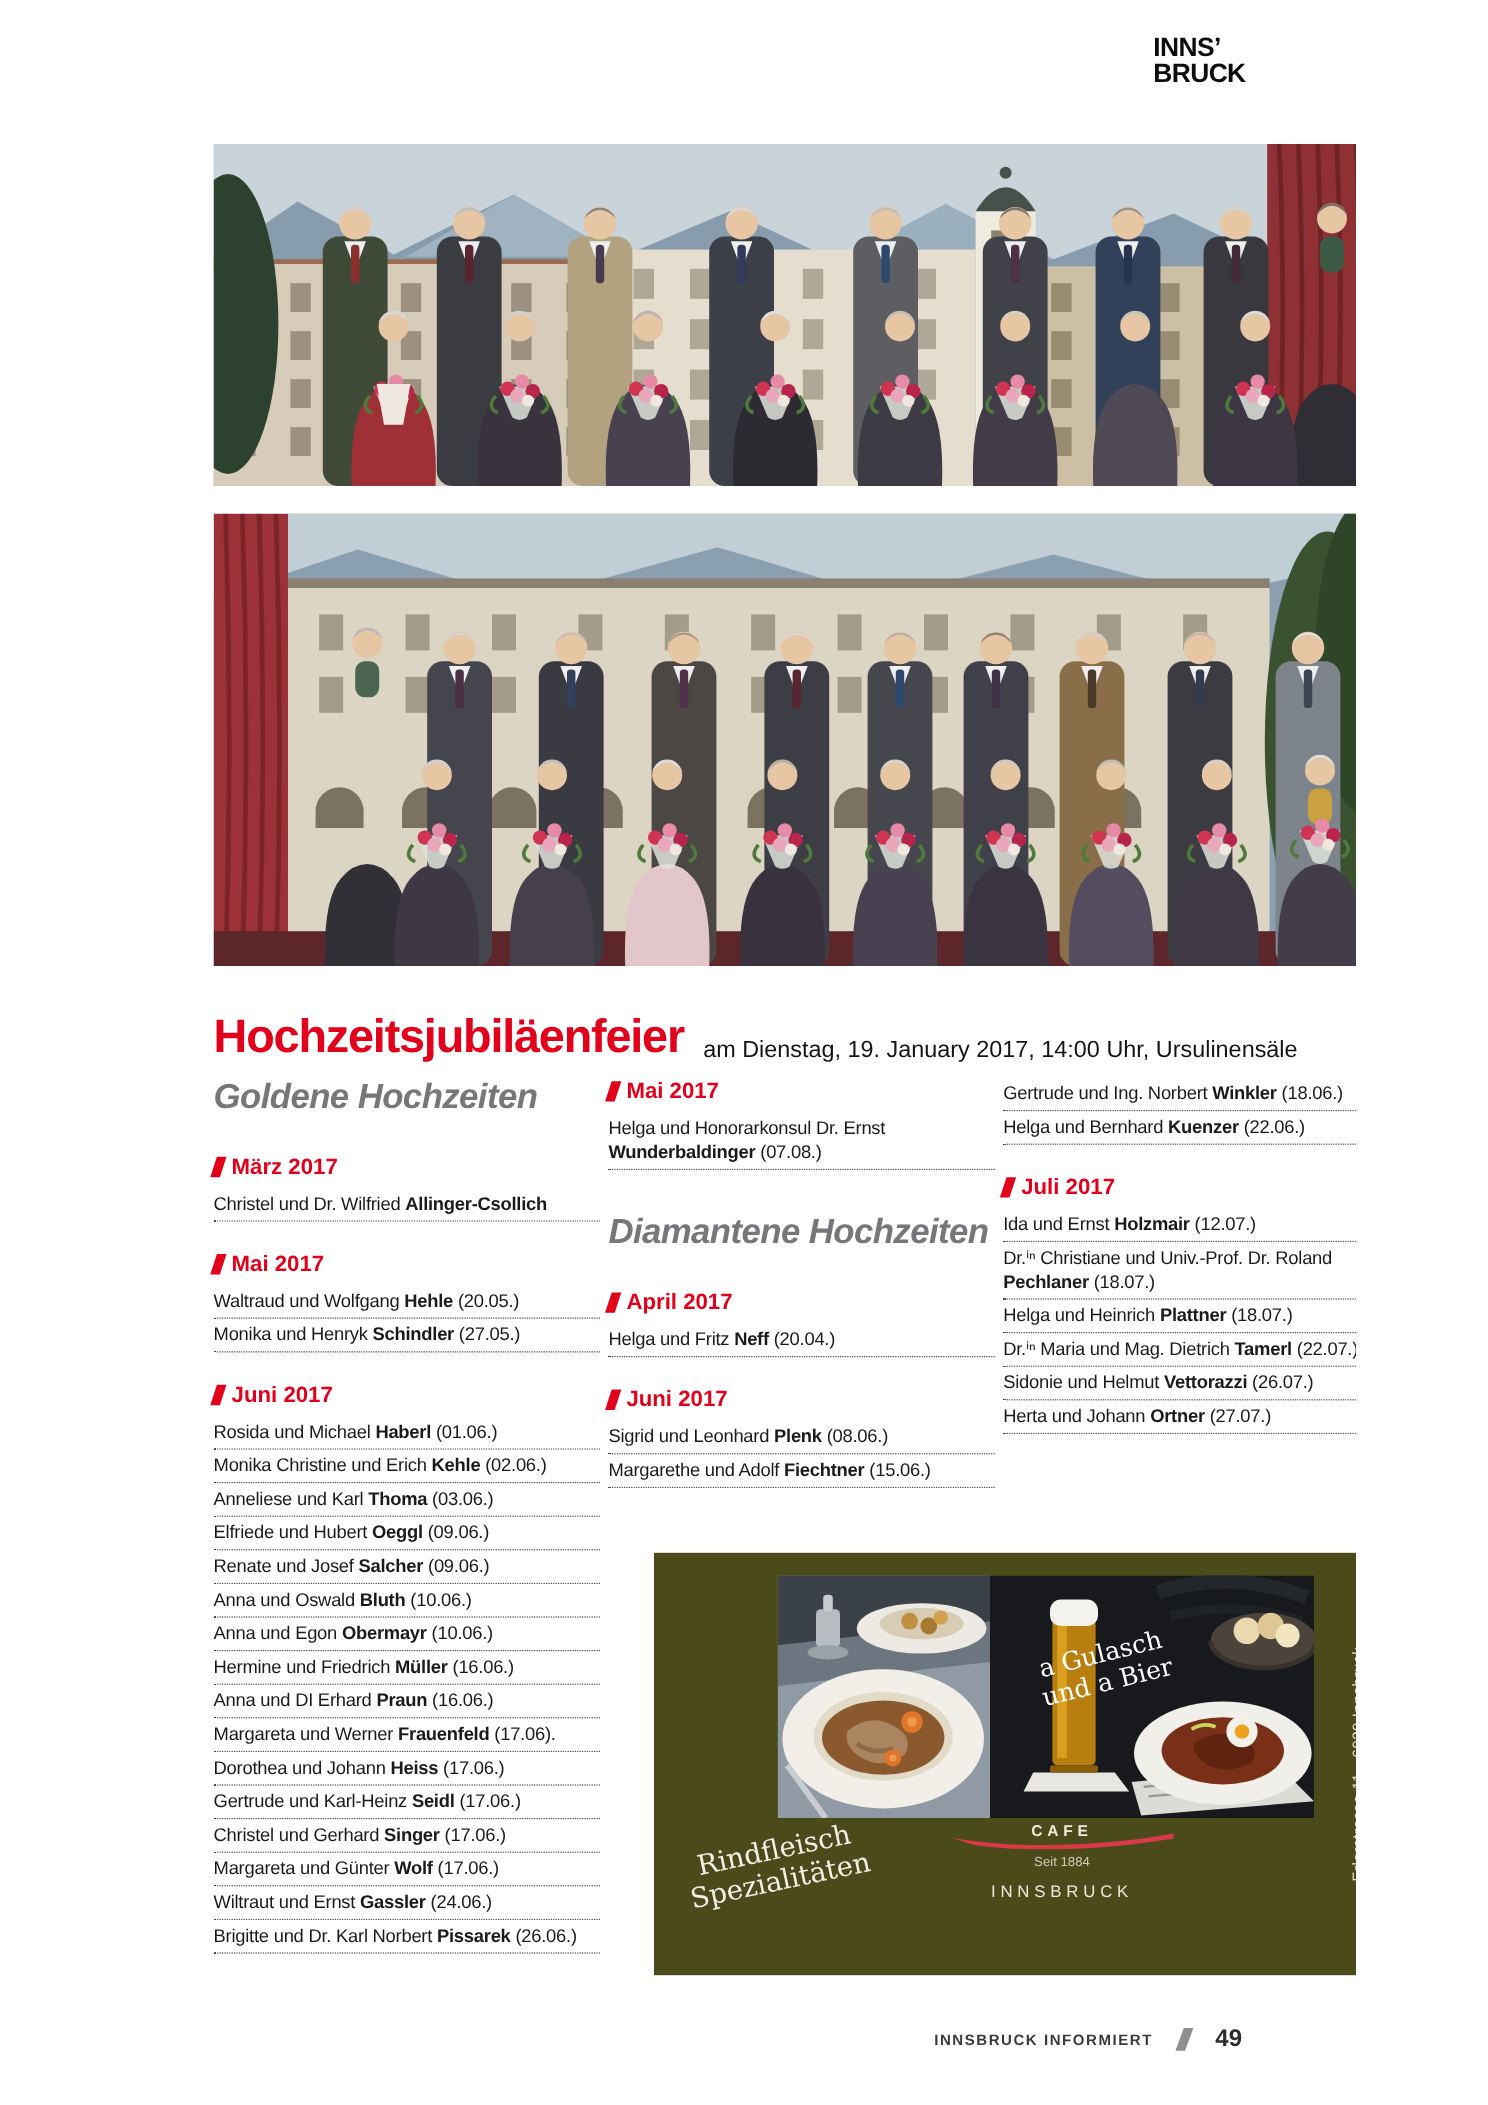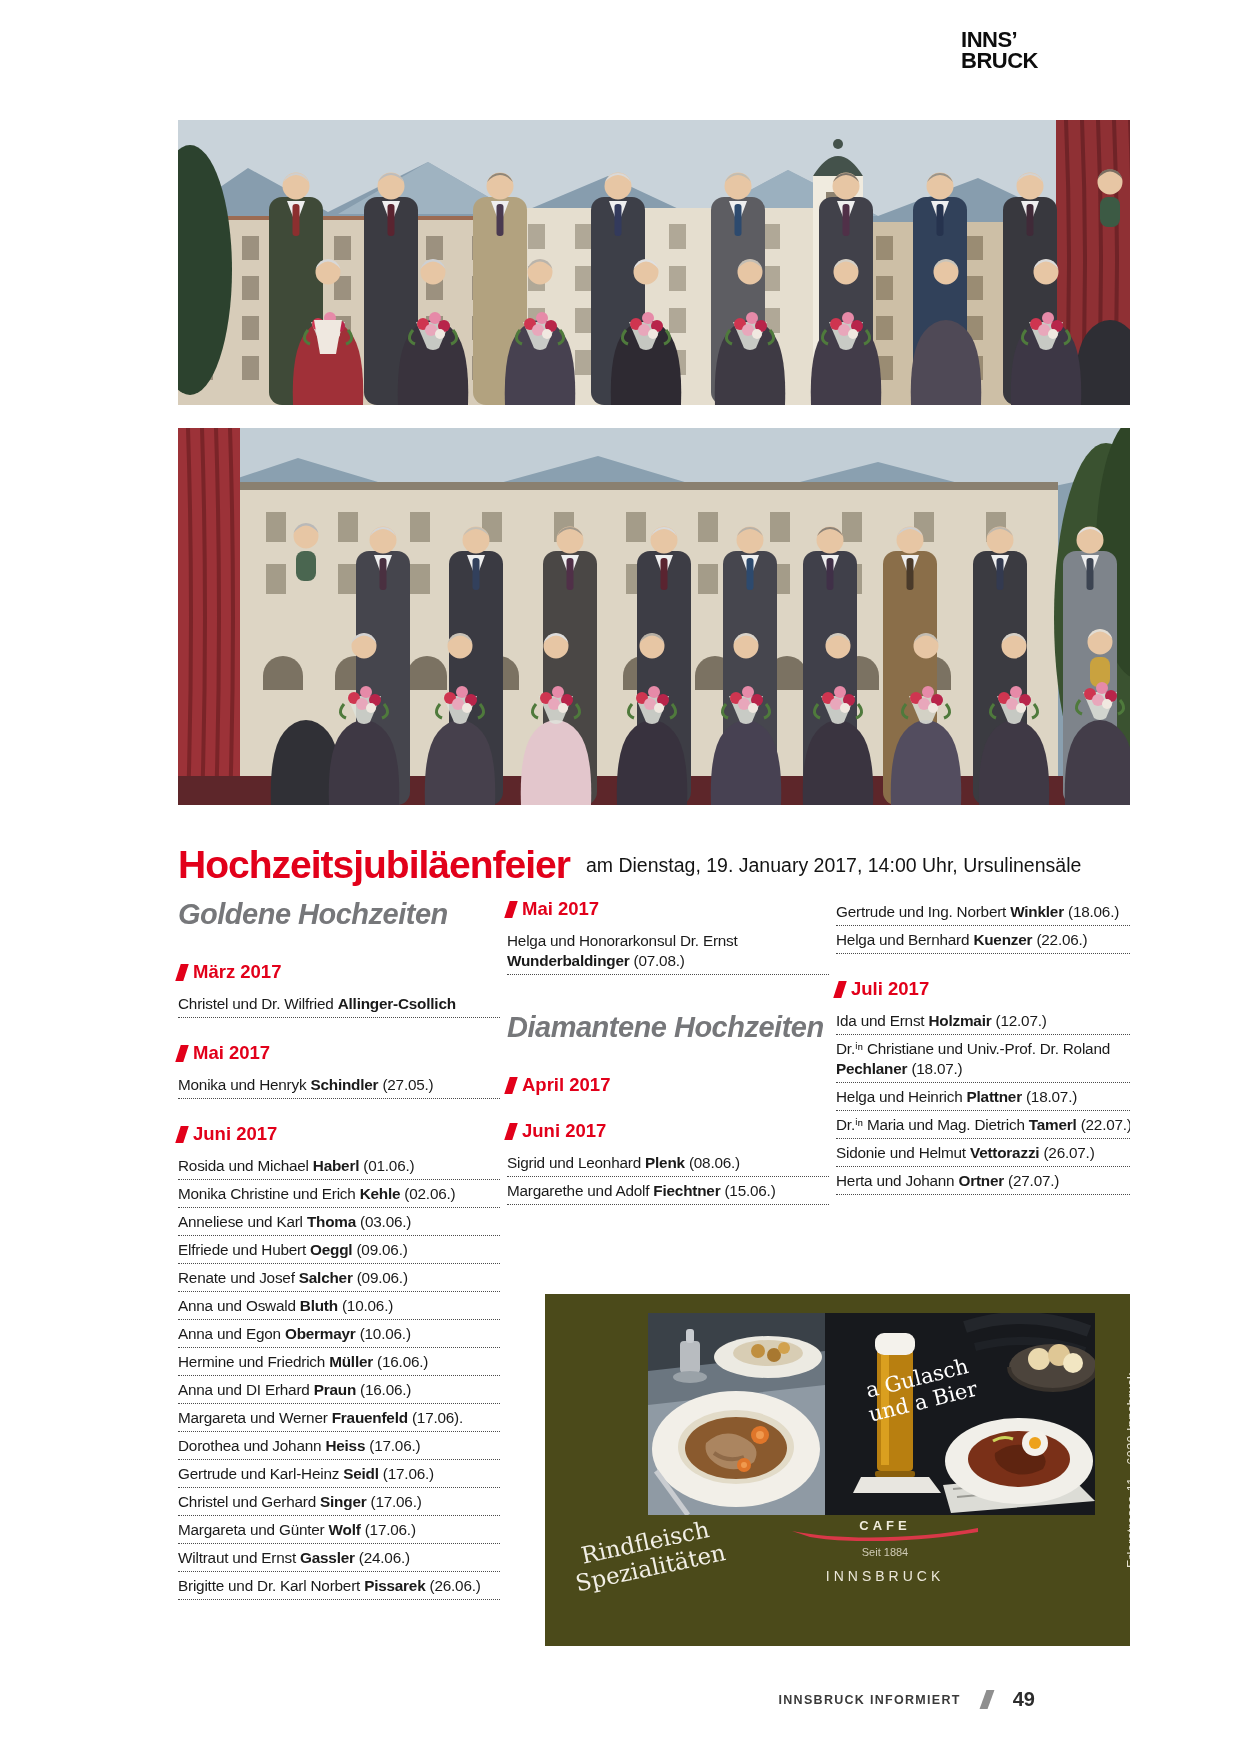--- a/index.html
+++ b/index.html
@@ -11,21 +11,21 @@
   .logo { position:absolute; top:30px; right:92px; text-align:left;
           font-weight:bold; font-size:22px; line-height:0.95; letter-spacing:-0.5px; color:#0d0d0d; }
 
   
   .photo { position:absolute; left:68px; width:962px; overflow:hidden; background:#b9c3ca; }
   .photo1 { top:120px; height:285px; }
   .photo2 { top:428px; height:377px; }
   .photo svg { display:block; width:100%; height:100%; }
 
   
-  .title-row { position:absolute; left:68px; top:843px; display:flex; align-items:center; gap:16px; white-space:nowrap; }
+  .title-row { position:absolute; left:68px; top:843px; display:flex; align-items:flex-end; gap:16px; white-space:nowrap; }
   .title-row h1 { font-size:39px; font-weight:bold; color:#e2001a; letter-spacing:-1px; }
   .subtitle { font-size:19.5px; color:#141414; }
 
   
   .col { position:absolute; top:898px; }
   .col-1 { left:68px;  width:322px; }
   .col-2 { left:397px; width:322px; }
   .col-3 { left:726px; width:310px; }
   .col > :first-child { margin-top:0; }
   .col-heading { font-size:29px; font-weight:bold; font-style:italic; color:#76777a;
@@ -626,20 +626,21 @@
       <div class="col-heading">Goldene Hochzeiten</div>
       <div class="month">
         <span class="month-slash"></span>
         <span>März 2017</span>
       </div>
       <div class="entry"><span>Christel und Dr. Wilfried </span><b>Allinger-Csollich</b></div>
       <div class="month">
         <span class="month-slash"></span>
         <span>Mai 2017</span>
       </div>
+      <div class="entry"><span>Waltraud und Wolfgang </span><b>Hehle</b><span> (20.05.)</span></div>
       <div class="entry"><span>Monika und Henryk </span><b>Schindler</b><span> (27.05.)</span></div>
       <div class="month">
         <span class="month-slash"></span>
         <span>Juni 2017</span>
       </div>
       <div class="entry"><span>Rosida und Michael </span><b>Haberl</b><span> (01.06.)</span></div>
       <div class="entry"><span>Monika Christine und Erich </span><b>Kehle</b><span> (02.06.)</span></div>
       <div class="entry"><span>Anneliese und Karl </span><b>Thoma</b><span> (03.06.)</span></div>
       <div class="entry"><span>Elfriede und Hubert </span><b>Oeggl</b><span> (09.06.)</span></div>
       <div class="entry"><span>Renate und Josef </span><b>Salcher</b><span> (09.06.)</span></div>
@@ -659,20 +660,21 @@
       <div class="month">
         <span class="month-slash"></span>
         <span>Mai 2017</span>
       </div>
       <div class="entry wrap"><span>Helga und Honorarkonsul Dr. Ernst</span><br><b>Wunderbaldinger</b><span> (07.08.)</span></div>
       <div class="col-heading">Diamantene Hochzeiten</div>
       <div class="month">
         <span class="month-slash"></span>
         <span>April 2017</span>
       </div>
+      <div class="entry"><span>Helga und Fritz </span><b>Neff</b><span> (20.04.)</span></div>
       <div class="month">
         <span class="month-slash"></span>
         <span>Juni 2017</span>
       </div>
       <div class="entry"><span>Sigrid und Leonhard </span><b>Plenk</b><span> (08.06.)</span></div>
       <div class="entry"><span>Margarethe und Adolf </span><b>Fiechtner</b><span> (15.06.)</span></div>
     </div>
   <div class="col col-3">
       <div class="entry"><span>Gertrude und Ing. Norbert </span><b>Winkler</b><span> (18.06.)</span></div>
       <div class="entry"><span>Helga und Bernhard </span><b>Kuenzer</b><span> (22.06.)</span></div>

